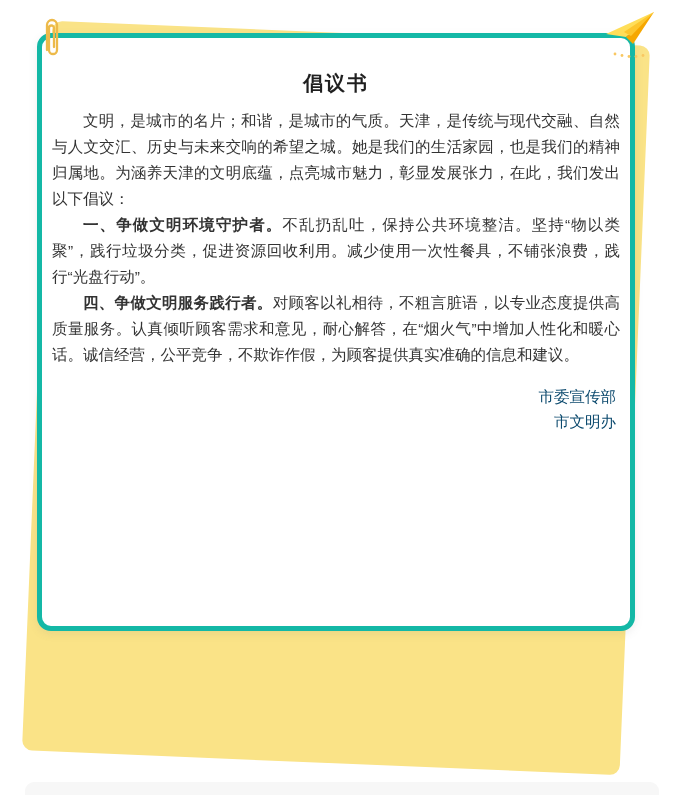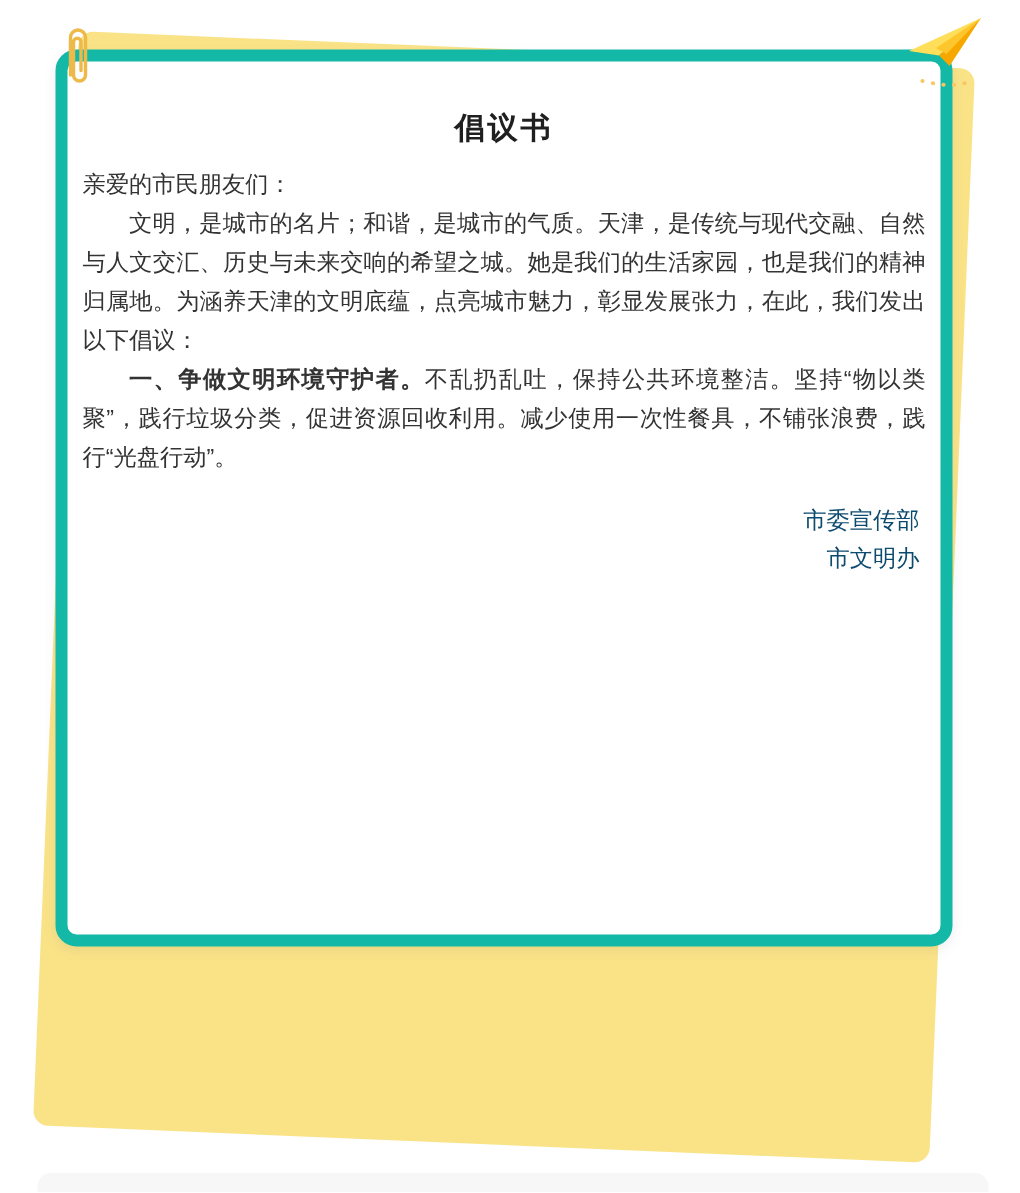--- a/index.html
+++ b/index.html
@@ -29,21 +29,21 @@
     background: #F7F7F7;
     border-radius: 9px 9px 0 0;
     z-index: 0;
   }
   .card {
     position: absolute;
     left: 37px; top: 33px;
     width: 598px; height: 598px;
     box-sizing: border-box;
     background: #ffffff;
-    border: 8px solid #14b8a6;
+    border: 5px solid #14b8a6;
     border-radius: 14px;
     padding: 32px 10px 0 10px;
     overflow: hidden;
     box-shadow: 0 3px 8px rgba(120,120,120,0.12);
     z-index: 2;
   }
   .doc-title {
     margin: 0 0 12px 0;
     text-align: center;
     font-size: 20px;
@@ -92,28 +92,28 @@
 <body>
 
 <div class="stage">
 
   <div class="yellow-sheet"></div>
   <div class="next-page"></div>
 
   <div class="card">
     <h1 class="doc-title">倡议书</h1>
 
-    <p class="para">亲爱的市民朋友们：</p>
 
     <p class="para indent">文明，是城市的名片；和谐，是城市的气质。天津，是传统与现代交融、自然与人文交汇、历史与未来交响的希望之城。她是我们的生活家园，也是我们的精神归属地。为涵养天津的文明底蕴，点亮城市魅力，彰显发展张力，在此，我们发出以下倡议：</p>
 
     <p class="para indent"><strong class="lead">一、争做文明环境守护者。</strong><span>不乱扔乱吐，保持公共环境整洁。坚持“物以类聚”，践行垃圾分类，促进资源回收利用。减少使用一次性餐具，不铺张浪费，践行“光盘行动”。</span></p>
 
 
 
+    <p class="para indent"><strong class="lead">四、争做文明服务践行者。</strong><span>对顾客以礼相待，不粗言脏语，以专业态度提供高质量服务。认真倾听顾客需求和意见，耐心解答，在“烟火气”中增加人性化和暖心话。诚信经营，公平竞争，不欺诈作假，为顾客提供真实准确的信息和建议。</span></p>
 
 
     <div class="sigs">
       <p>市委宣传部</p>
       <p>市文明办</p>
 
     </div>
   </div>
 
   <svg class="paperclip" width="22" height="46" viewBox="0 0 22 46" xmlns="http://www.w3.org/2000/svg">

